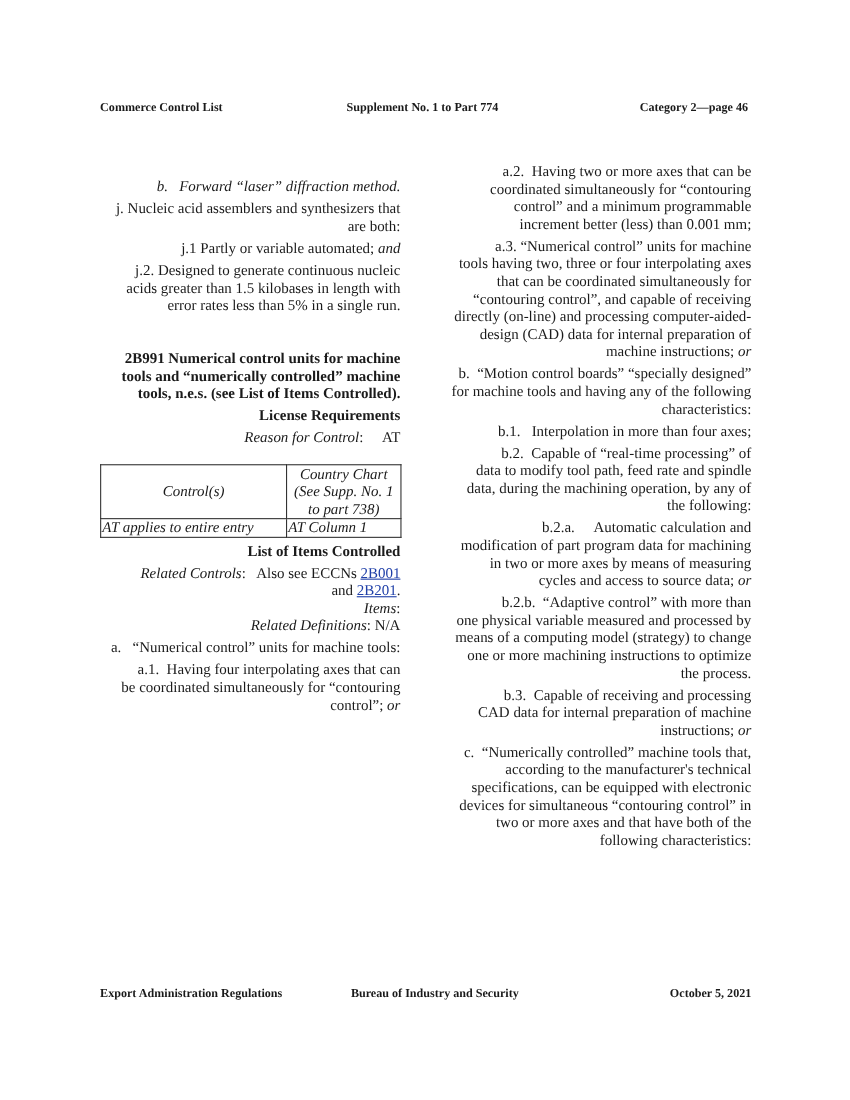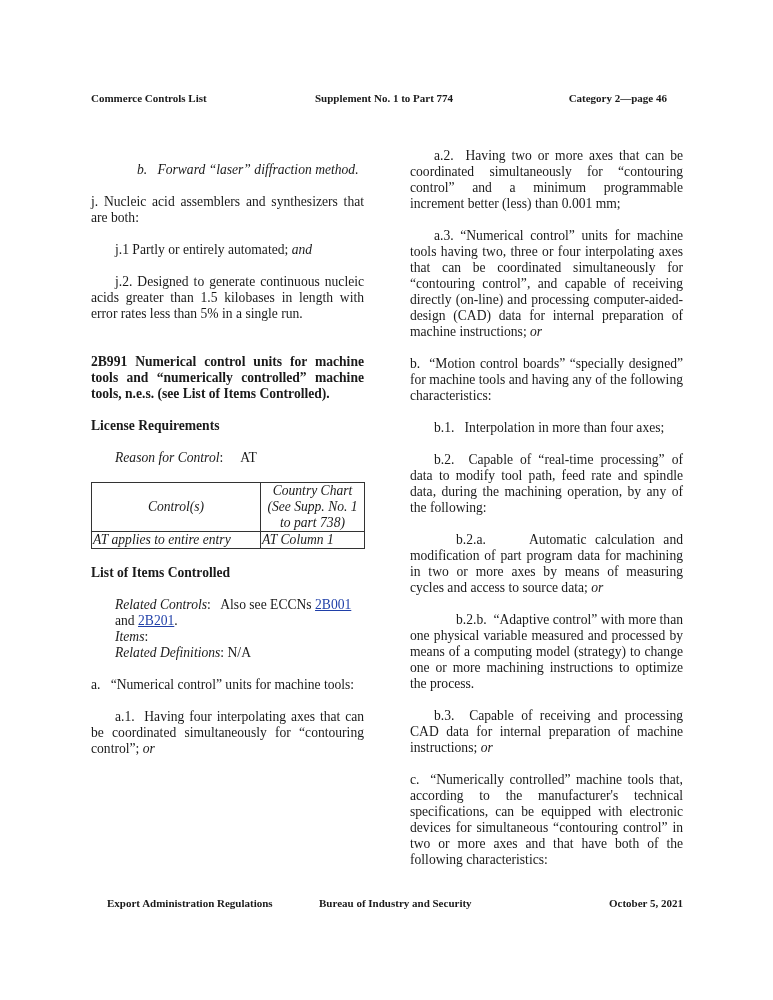--- a/index.html
+++ b/index.html
@@ -14,50 +14,50 @@
   }
   .hdr { top: 92px; }
   .ftr { top: 897px; }
   .hdr span, .ftr span { position: absolute; top: 0; white-space: nowrap; }
   .col {
     position: absolute; top: 148px; width: 273px;
     font-size: 13.6px; line-height: 16px; text-align: justify;
   }
   .col.left { left: 91px; }
   .col.right { left: 410px; }
-  p { margin: 0; }
-  .gap { margin-top: 16px; font-family: Liberation Serif, serif; }
+  p { margin: 0; text-align: right; }
+  .gap { margin-top: 4px; font-family: Liberation Serif, serif; }
   .ind1 { text-indent: 24px; }
   .ind2 { text-indent: 46px; }
   .pad { padding-left: 24px; }
   .b { font-weight: bold; }
   .i { font-style: italic; }
   a { color: #1f3fa8; text-decoration: underline; }
   table.rc {
     border-collapse: collapse; width: 274px; margin-top: 16px;
     font-size: 13.6px; line-height: 16px;
   }
   table.rc td { border: 1px solid #333; padding: 0 1px; vertical-align: middle; font-style: italic; }
   table.rc td.h { font-style: italic; text-align: center; }
   .kv { padding-left: 24px; }
   .kv span.k { display: inline-block; width: 44px; font-style: italic; }
 </style>
 </head>
 <body>
 
 <div class="hdr">
-  <span style="left:0">Commerce Controls List</span>
+  <span style="left:0">Commerce Control List</span>
   <span style="left:224px">Supplement No. 1 to Part 774</span>
-  <span style="right:16px">Category 2—page 46</span>
+  <span style="right:3px">Category 2—page 46</span>
 </div>
 
 <div class="col left">
   <p class="i" style="padding-left:46px; margin-top:14px;">b.&nbsp;&nbsp;&nbsp;Forward “laser” diffraction method.</p>
   <p class="gap">j. Nucleic acid assemblers and synthesizers that are both:</p>
-  <p class="gap pad"><span>j.1 Partly or entirely automated; </span><span class="i">and</span></p>
+  <p class="gap pad"><span>j.1 Partly or variable automated; </span><span class="i">and</span></p>
   <p class="gap ind1">j.2. Designed to generate continuous nucleic acids greater than 1.5 kilobases in length with error rates less than 5% in a single run.</p>
 
   <p class="b" style="margin-top:32px;">2B991 Numerical control units for machine tools and “numerically controlled” machine tools, n.e.s. (see List of Items Controlled).</p>
   <p class="b gap">License Requirements</p>
   <p class="gap pad"><span class="i">Reason for Control</span><span>:&nbsp;&nbsp;&nbsp;&nbsp;&nbsp;</span><span>AT</span></p>
 
   <table class="rc">
     <tbody>
         <tr>
       <td class="h" style="width:166px;margin-top:28px;">Control(s)</td>
@@ -87,16 +87,16 @@
   <p class="gap">b.&nbsp;&nbsp;“Motion control boards” “specially designed” for machine tools and having any of the following characteristics:</p>
   <p class="gap ind1">b.1.&nbsp;&nbsp;&nbsp;Interpolation in more than four axes;</p>
   <p class="gap ind1">b.2.&nbsp;&nbsp;Capable of “real-time processing” of data to modify tool path, feed rate and spindle data, during the machining operation, by any of the following:</p>
   <p class="gap ind2"><span>b.2.a.&nbsp;&nbsp;&nbsp;&nbsp;&nbsp;Automatic calculation and modification of part program data for machining in two or more axes by means of measuring cycles and access to source data; </span><span class="i">or</span></p>
   <p class="gap ind2">b.2.b.&nbsp;&nbsp;“Adaptive control” with more than one physical variable measured and processed by means of a computing model (strategy) to change one or more machining instructions to optimize the process.</p>
   <p class="gap ind1"><span>b.3.&nbsp;&nbsp;Capable of receiving and processing CAD data for internal preparation of machine instructions; </span><span class="i">or</span></p>
   <p class="gap">c.&nbsp;&nbsp;“Numerically controlled” machine tools that, according to the manufacturer's technical specifications, can be equipped with electronic devices for simultaneous “contouring control” in two or more axes and that have both of the following characteristics:</p>
 </div>
 
 <div class="ftr">
-  <span style="left:16px">Export Administration Regulations</span>
+  <span style="left:0">Export Administration Regulations</span>
   <span style="left:228px">Bureau of Industry and Security</span>
   <span style="right:0">October 5, 2021</span>
 </div>
 
 </body></html>

